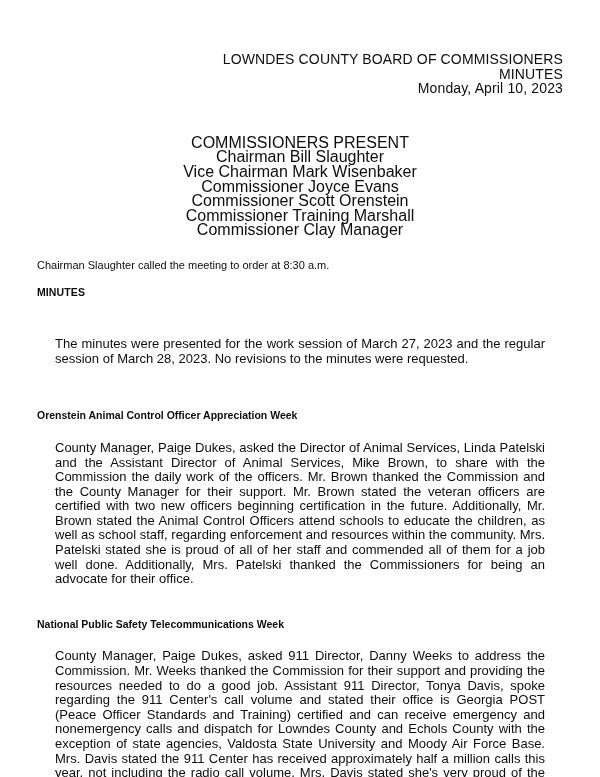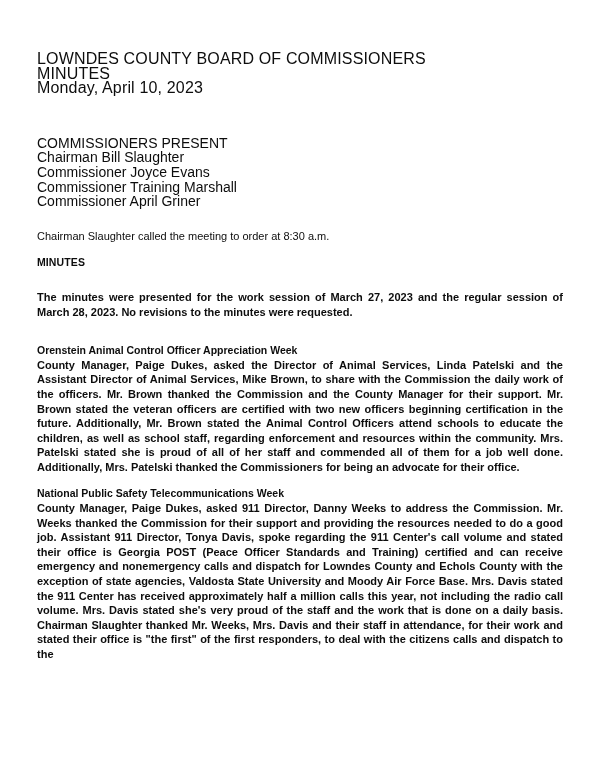--- a/index.html
+++ b/index.html
@@ -17,61 +17,60 @@
   }
   .page {
     position: relative;
     width: 600px;
     height: 777px;
     background: #ffffff;
     box-sizing: border-box;
     padding: 52px 37px 0 37px;
   }
   .doc-header {
-    text-align: left;
-    font-size: 16px;
+    text-align: right;
+    font-size: 14px;
     line-height: 14.6px;
     letter-spacing: 0.01em;
   }
   .doc-header div {
     white-space: nowrap;
   }
   .spacer-lg { height: 40px; }
   .spacer-md { height: 20px; }
   .spacer-sm { height: 12px; }
 
   .attendance {
-    font-size: 14px;
+    font-size: 16px;
     line-height: 14.6px;
-    text-align: left;
+    text-align: center;
   }
   .attendance div { white-space: nowrap; }
 
   .call-to-order {
     font-size: 11px;
     line-height: 14.6px;
   }
   .section-heading {
     font-size: 10.5px;
     font-weight: bold;
     line-height: 14.6px;
     letter-spacing: 0.01em;
   }
   .sub-heading {
     font-size: 10.5px;
     font-weight: bold;
     line-height: 14.6px;
   }
   .body-para {
-    font-size: 11px;
+    font-size: 13px;
     line-height: 14.6px;
     text-align: justify;
     text-justify: inter-word;
-    margin: 0;
-    font-weight: bold;
+    margin: 18px;
   }
   .body-para.last {
     
   }
 </style>
 </head>
 <body>
 
 <div class="page">
 
@@ -79,23 +78,25 @@
     <div>LOWNDES COUNTY BOARD OF COMMISSIONERS</div>
     <div>MINUTES</div>
     <div>Monday, April 10, 2023</div>
   </div>
 
   <div class="spacer-lg"></div>
 
   <div class="attendance">
     <div>COMMISSIONERS PRESENT</div>
     <div>Chairman Bill Slaughter</div>
+    <div>Vice Chairman Mark Wisenbaker</div>
     <div>Commissioner Joyce Evans</div>
+    <div>Commissioner Scott Orenstein</div>
     <div>Commissioner Training Marshall</div>
-    <div>Commissioner April Griner</div>
+    <div>Commissioner Clay Manager</div>
   </div>
 
   <div class="spacer-md"></div>
 
   <div class="call-to-order">Chairman Slaughter called the meeting to order at 8:30 a.m.</div>
 
   <div class="spacer-sm"></div>
 
   <div class="section-heading">MINUTES</div>
 

